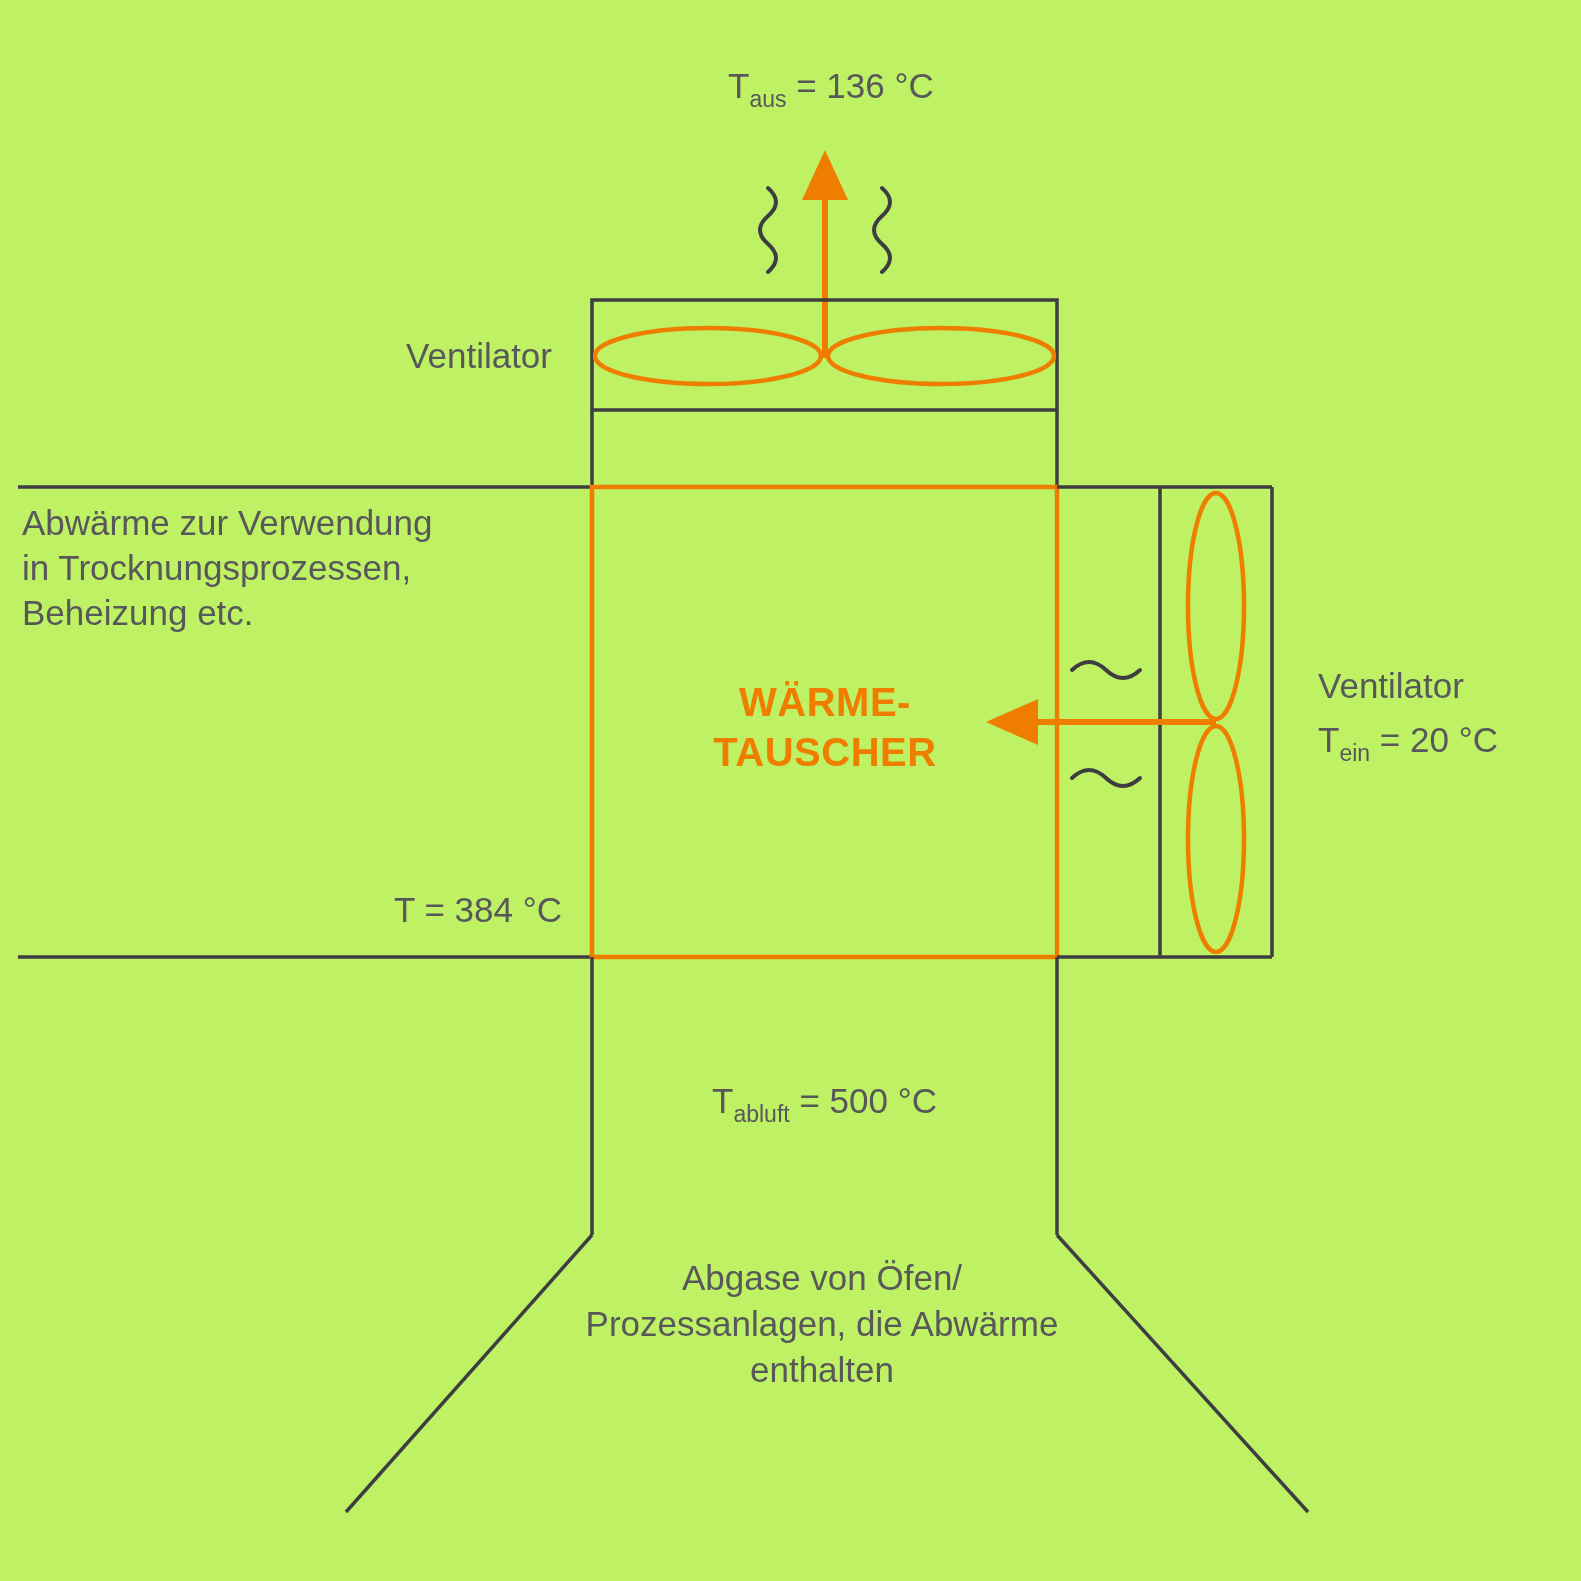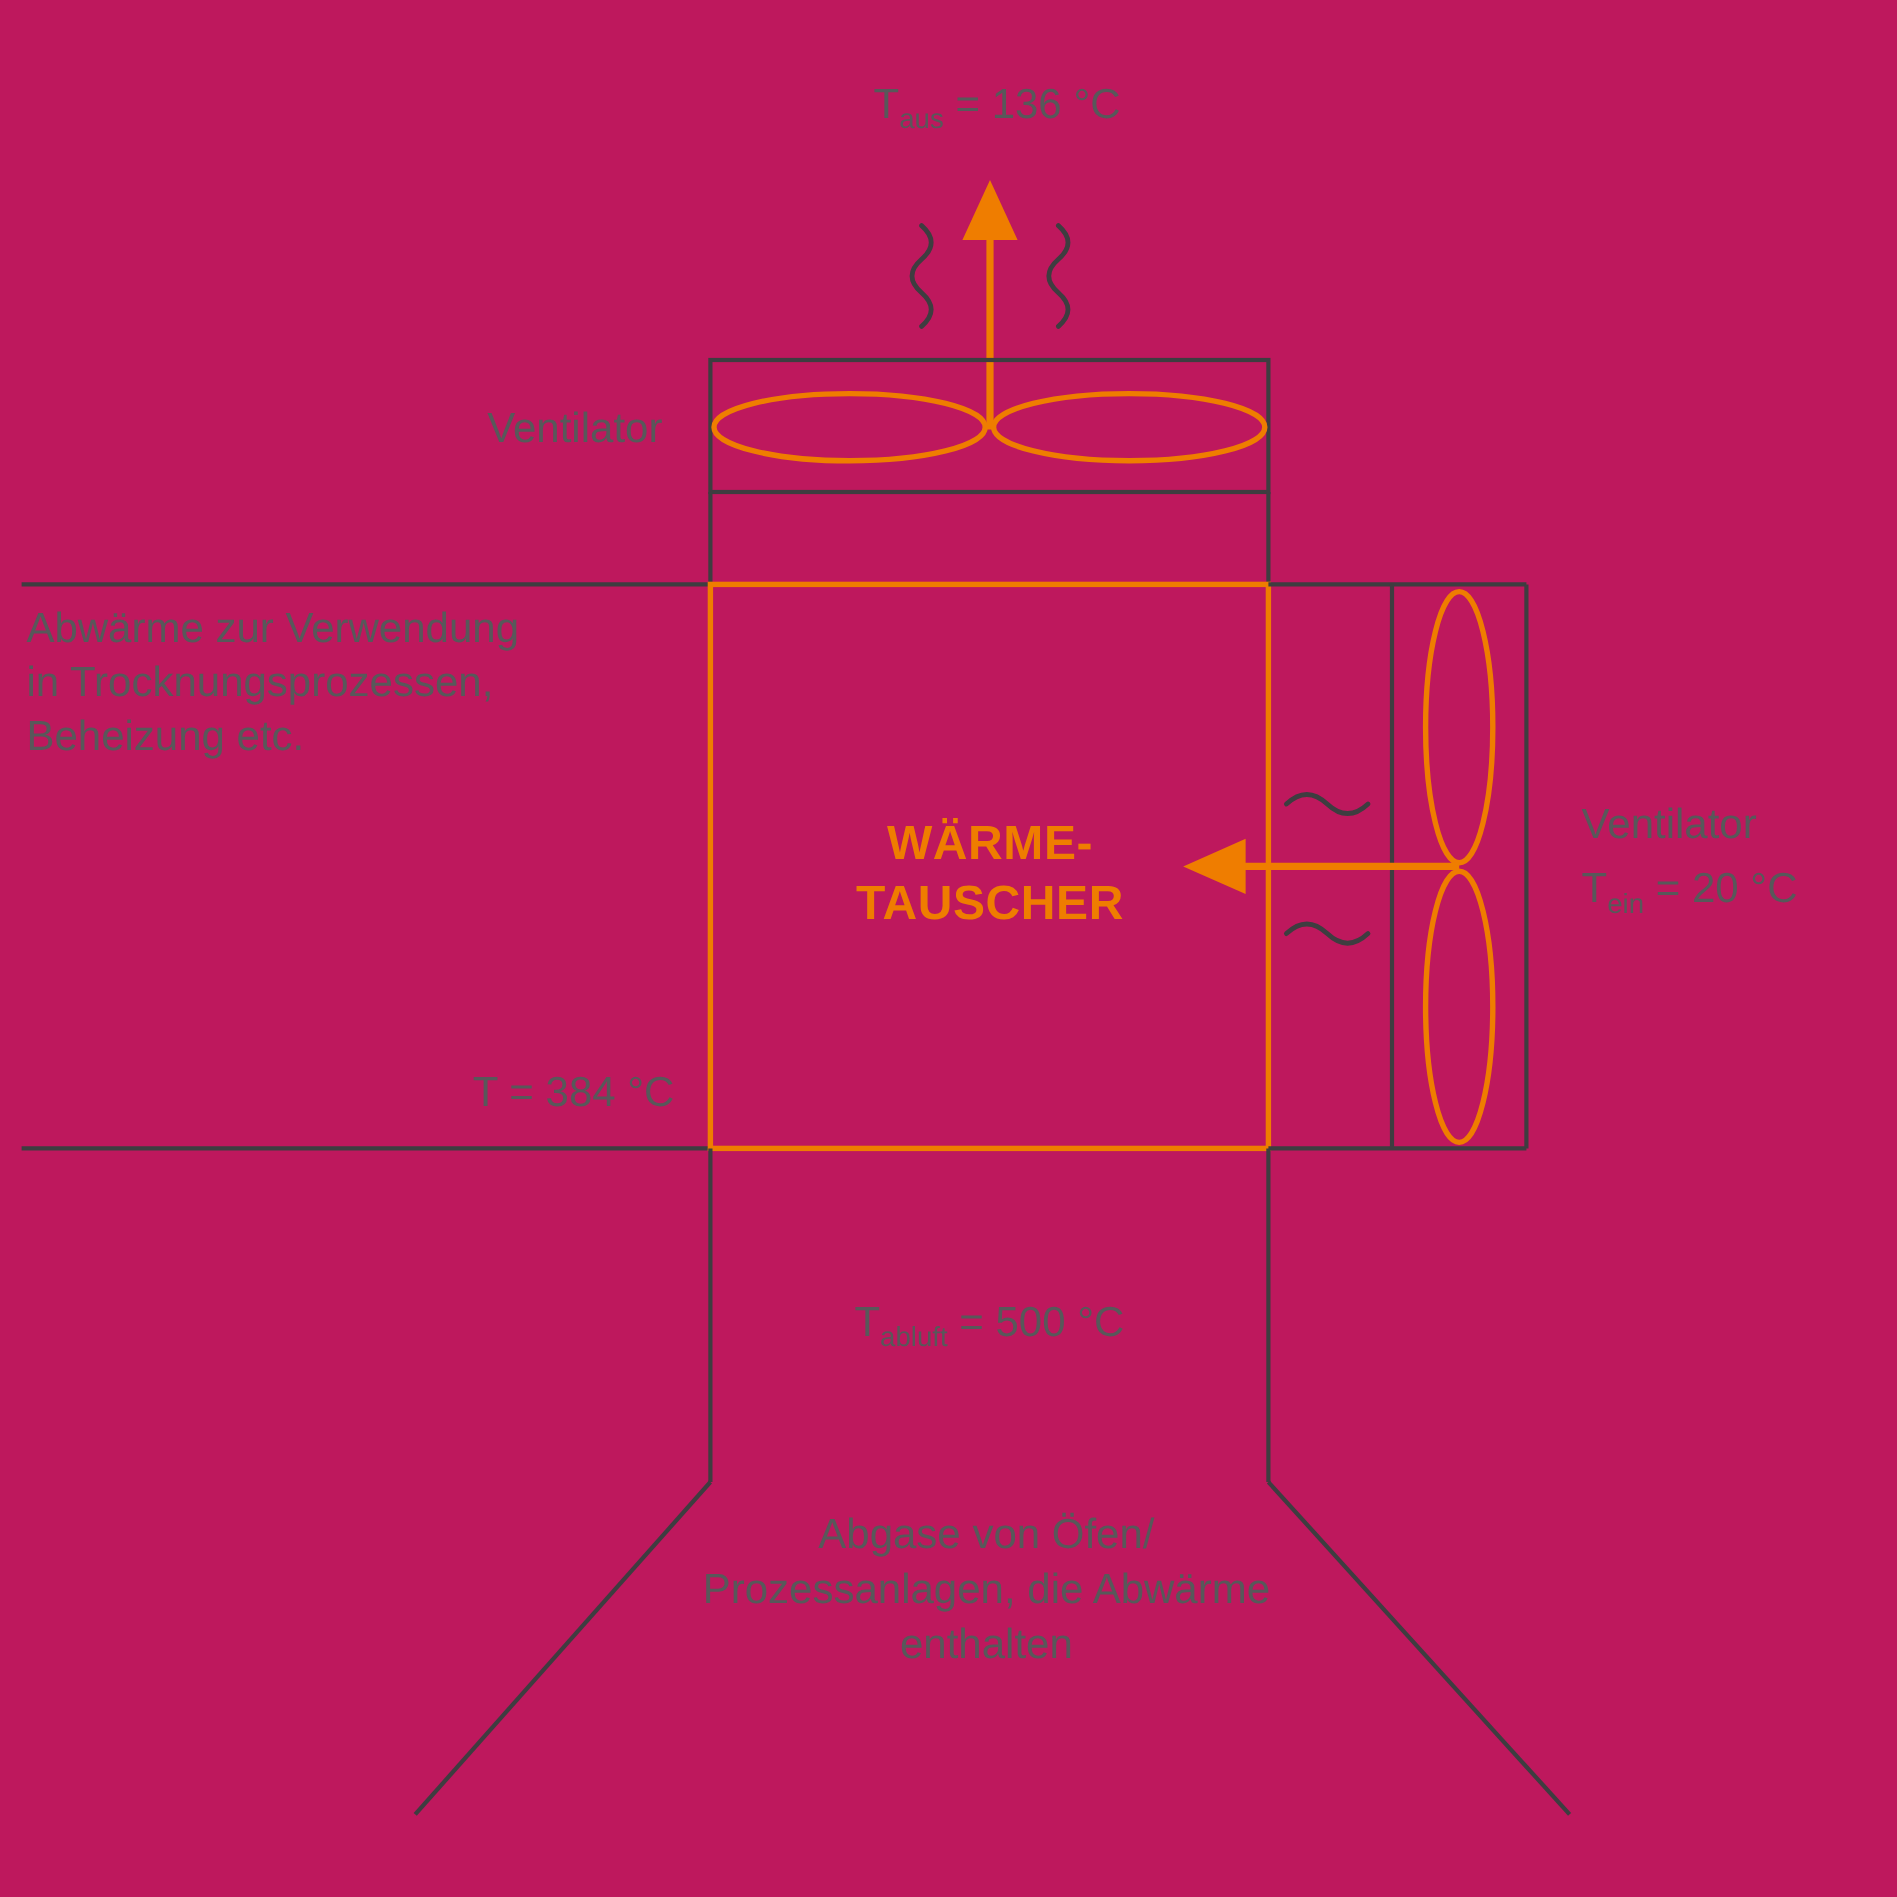--- a/index.html
+++ b/index.html
@@ -9,21 +9,21 @@
   }
   html, body {
     margin: 0;
     padding: 0;
     background: #ffffff;
   }
   .stage {
     width: 1581px;
     height: 1581px;
     position: relative;
-    background: #be185d;
+    background: #bef264;
   }
   svg text {
     font-family: "Liberation Sans", sans-serif;
   }
   .gline {
     stroke: var(--line-gray);
     stroke-width: 3.5;
     fill: none;
   }
   .oline {

